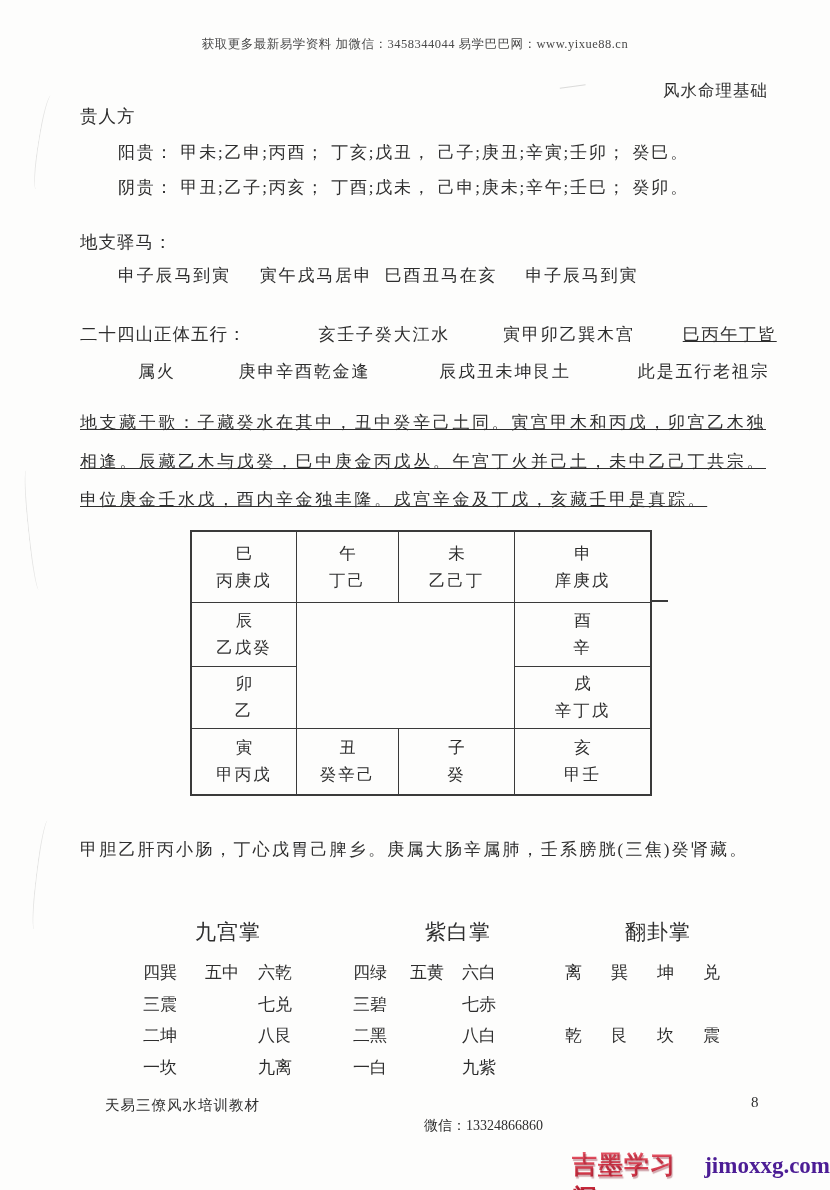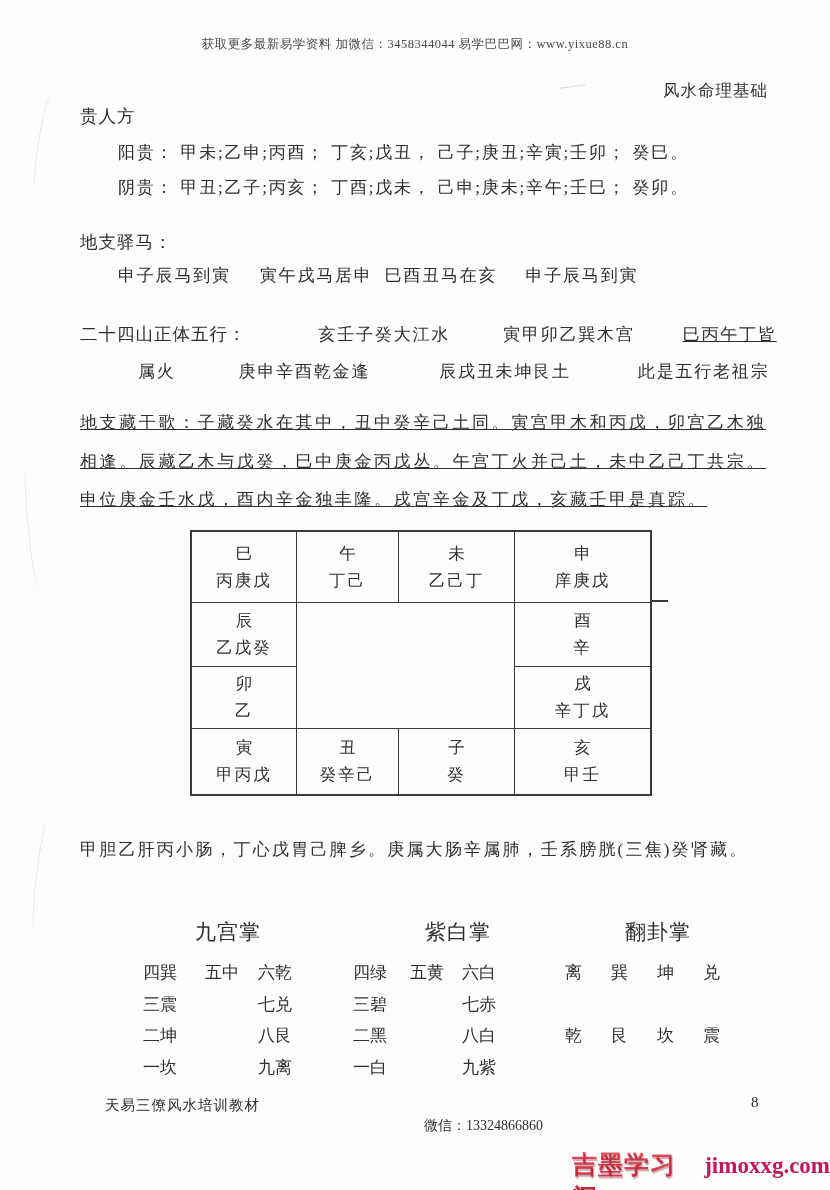--- a/index.html
+++ b/index.html
@@ -65,21 +65,21 @@
   .footer-center{ top:1096px; left:424px; font-size:14px;margin-top:21px; }
   .footer-page{ top:1094px; left:751px; font-size:15px; }
   .stamp{ top:1148px; left:572px; display:flex; align-items:baseline; gap:11px; }
   .stamp-cn{
     font-size:25px; font-weight:bold; letter-spacing:1px;
     color:#ce3642;
     background:linear-gradient(180deg,#e9596a 0%, #c92b3d 55%, #a31325 100%);
     -webkit-background-clip:text; background-clip:text; -webkit-text-fill-color:transparent;
     text-shadow:1px 1.5px 1px rgba(130,10,25,0.35);
   }
-  .stamp-url{ font-size:23px; font-weight:bold; color:#be185d; }
+  .stamp-url{ font-size:23px; font-weight:bold; color:#4c1d95; }
   
   .scan-mark{ border-left:1.5px solid rgba(60,60,60,0.13); border-radius:50%; }
   .scan-mark.m1{ top:95px; left:38px; width:10px; height:95px; transform:rotate(9deg);}
   .scan-mark.m2{ top:470px; left:28px; width:8px; height:120px; transform:rotate(-6deg);}
   .scan-mark.m3{ top:820px; left:36px; width:9px; height:110px; transform:rotate(7deg);}
   .scan-mark.m4{ top:86px; left:560px; width:26px; height:4px; border-left:none; border-top:1.5px solid rgba(60,60,60,0.18); transform:rotate(-8deg); border-radius:0;}
 </style>
 </head>
 <body>
 

